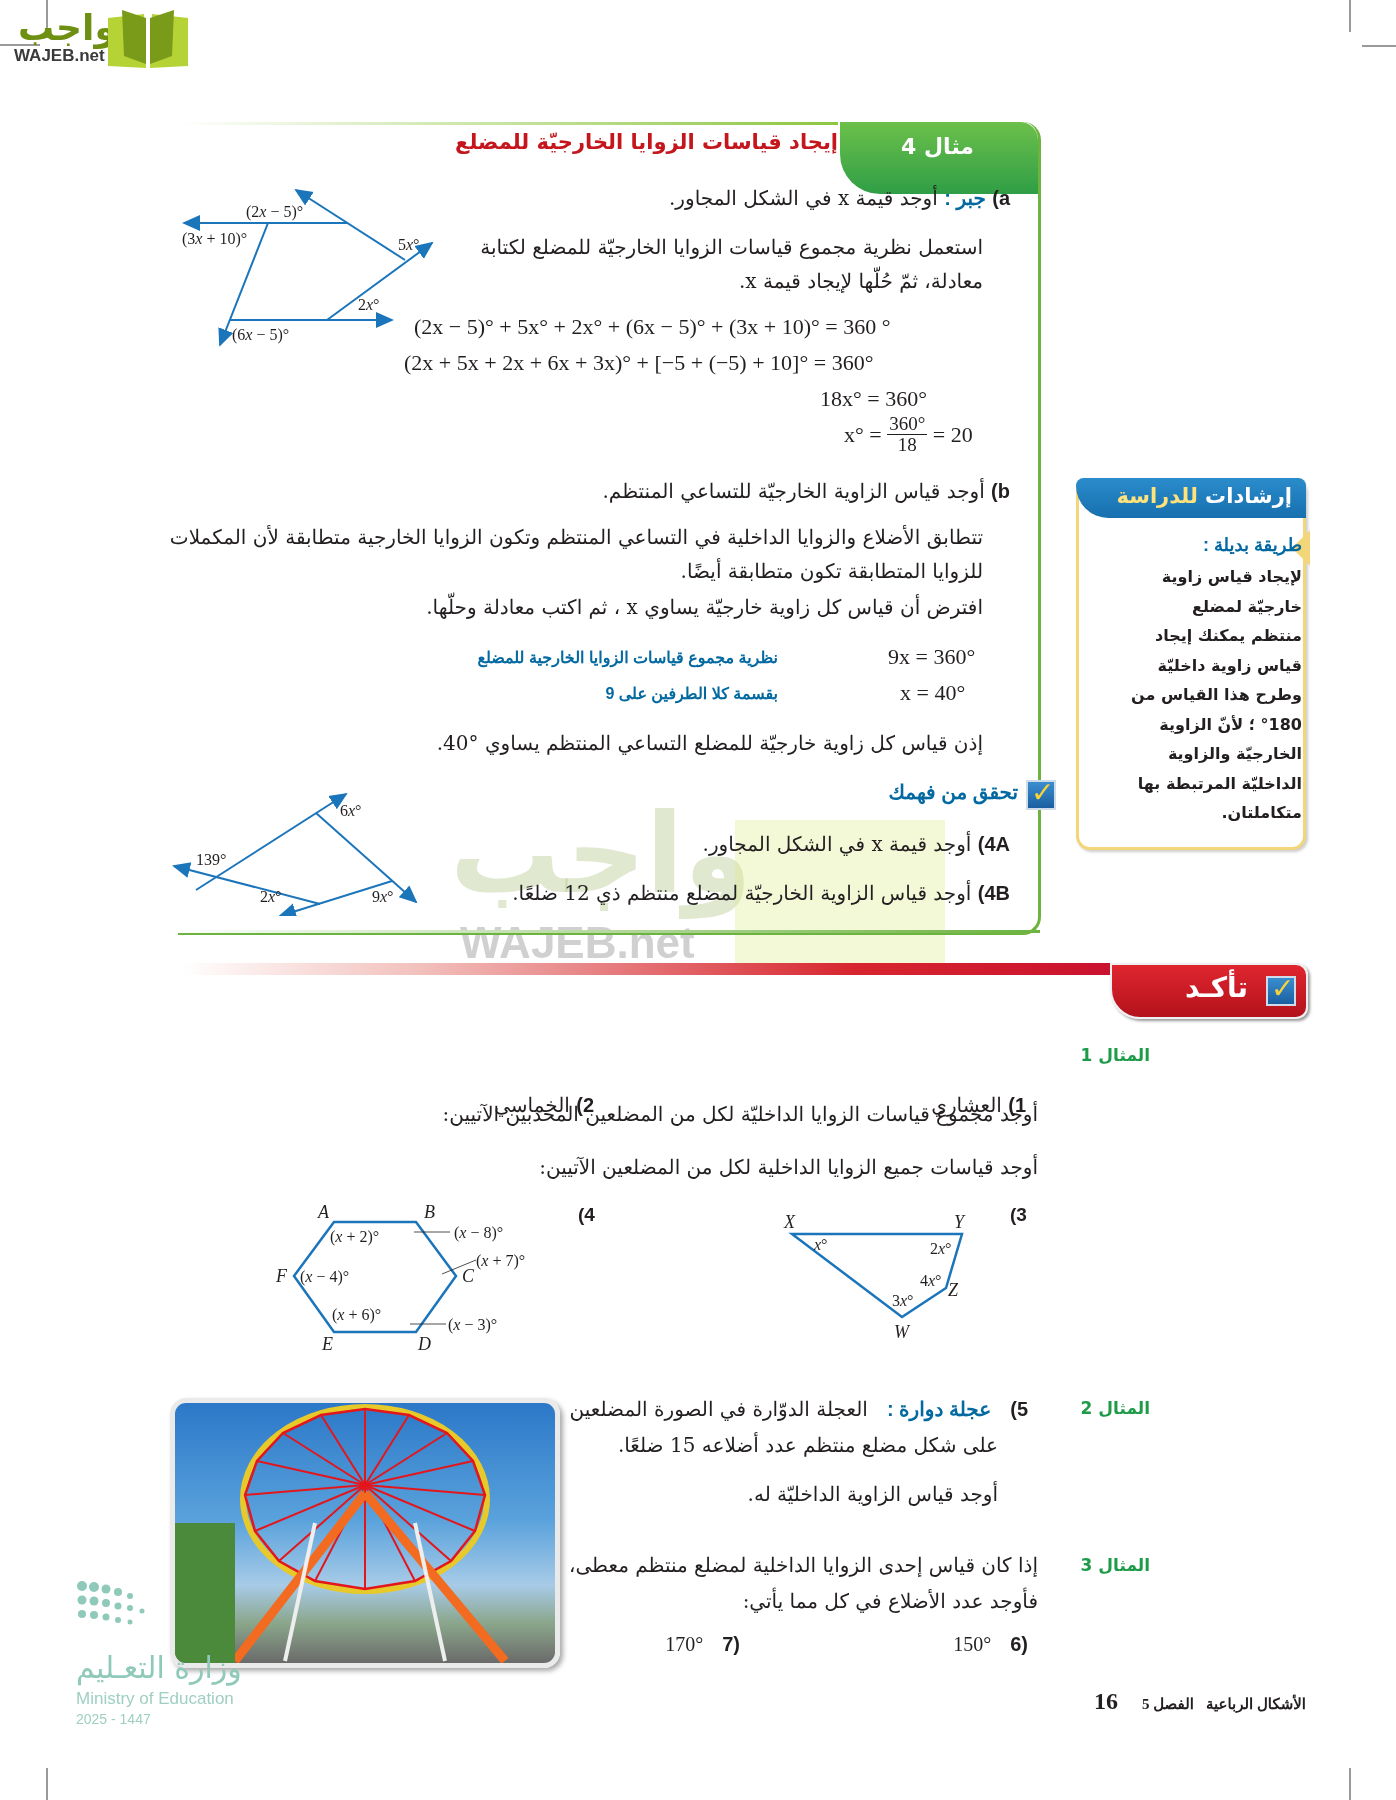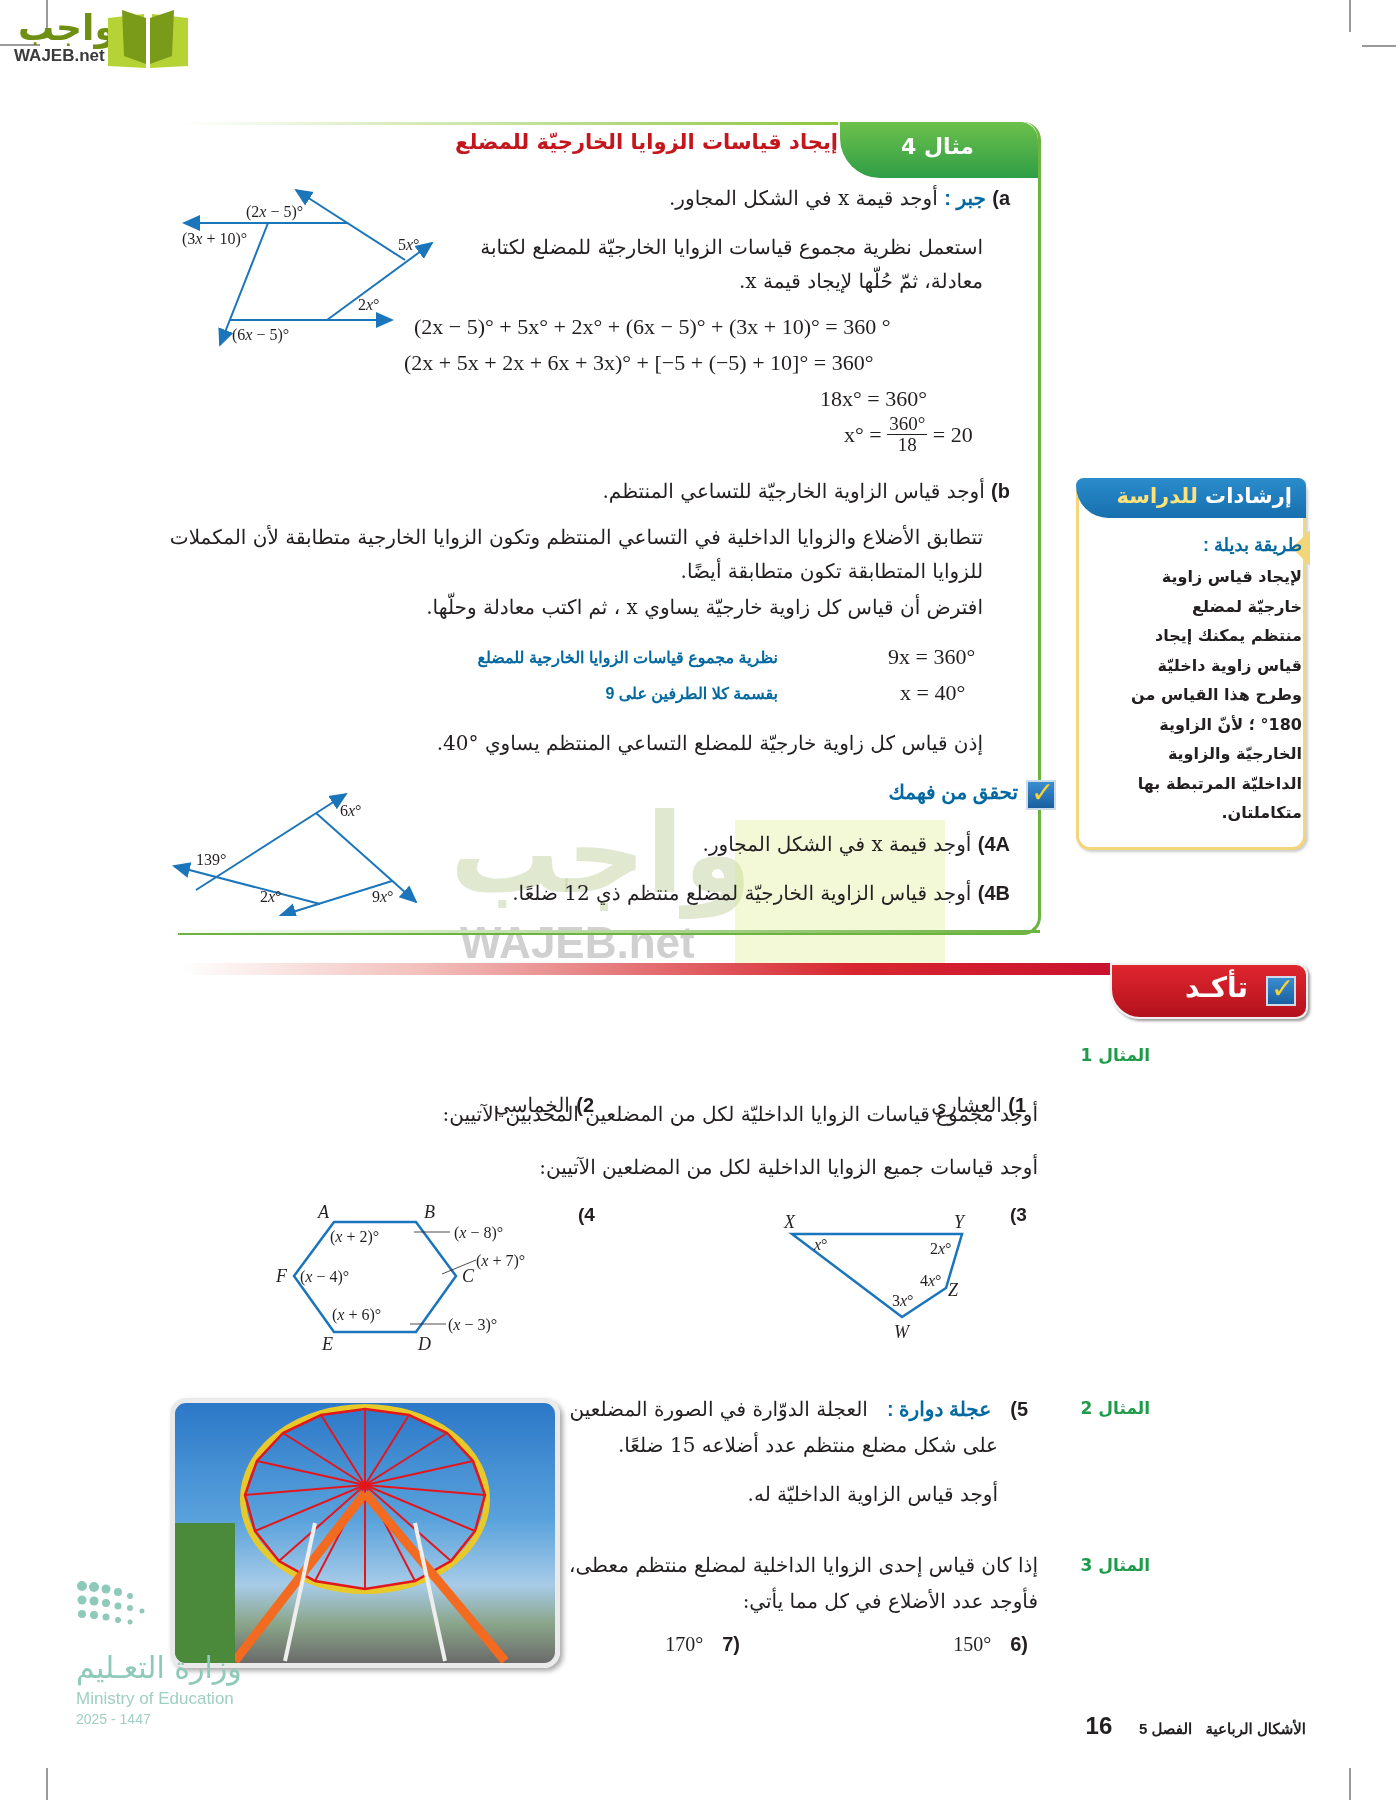--- a/index.html
+++ b/index.html
@@ -12,21 +12,21 @@
   .crop { position:absolute; background:#9a9a9a; }
 
   
   .logo-ar { font-family:"DejaVu Sans", sans-serif; font-weight:bold; color:#6e8f12; font-size:36px; line-height:36px; }
   .logo-en { font-family:"Liberation Sans", sans-serif; font-weight:bold; color:#3a3a3a; font-size:17px; }
 
   
   .ex-box { left:178px; top:122px; width:860px; height:810px; border:3px solid #6cb33f; border-left:none; border-top:none;
             border-radius:0 18px 18px 0; }
   .ex-topline { left:178px; top:122px; width:660px; height:3px; background:linear-gradient(to right, #ffffff, #8cc63f); }
-  .ex-tab { left:840px; top:122px; width:198px; height:56px; background:linear-gradient(#6cc04a,#2f9e46);
+  .ex-tab { left:840px; top:122px; width:198px; height:72px; background:linear-gradient(#6cc04a,#2f9e46);
             border-radius:0 18px 0 40px; color:#fff; font-weight:bold; font-size:22px; }
   .ex-tab-text { right:64px; top:12px; }
   .ex-title { right:558px; top:130px; color:#c4161c; font-weight:bold; font-size:21px; font-family:"DejaVu Sans", sans-serif; }
   .ex-botline { left:160px; top:930px; width:880px; height:3px; background:linear-gradient(to right, #ffffff, #6cb33f); }
 
   .txt { font-size:20px; line-height:34px; }
   .blue { color:#0369a1; }
   .lbl { font-family:"Liberation Sans", sans-serif; font-weight:bold; }
   .math { font-family:"Liberation Serif", serif; font-size:22px; direction:ltr; white-space:nowrap; }
 
@@ -53,21 +53,21 @@
   
   .photo { left:170px; top:1398px; width:380px; height:260px; border-radius:16px; border:5px solid #eaeaea; box-shadow:3px 3px 5px #aaa; overflow:hidden;
            background:linear-gradient(#2c78c8 0%, #5aa2dc 45%, #a7cbe8 70%, #8aa58a 85%, #6a6a6a 100%); }
 
   
   .moe-ar { color:#8fc9b9; font-size:30px; font-family:"DejaVu Sans", sans-serif; }
   .moe-en { color:#9fcfc2; font-size:17px; font-family:"Liberation Sans", sans-serif; }
   .moe-yr { color:#9fcfc2; font-size:14px; font-family:"Liberation Sans", sans-serif; }
 
   
-  .footer { font-family:Liberation Sans, sans-serif; font-weight:bold;margin-top:24px; }
+  .footer { font-family:Liberation Serif, serif; font-weight:bold; }
 
   
   .wm-ar { color:rgba(170,190,120,0.35); font-family:"DejaVu Sans", sans-serif; font-weight:bold; font-size:110px; }
   .wm-en { color:rgba(120,120,120,0.35); font-family:"Liberation Sans", sans-serif; font-weight:bold; font-size:44px; }
 </style>
 </head>
 <body>
 
 <div class="crop" style="left:46px;top:0;width:2px;height:38px;"></div>
 <div class="crop" style="left:0;top:44px;width:40px;height:2px;"></div>

